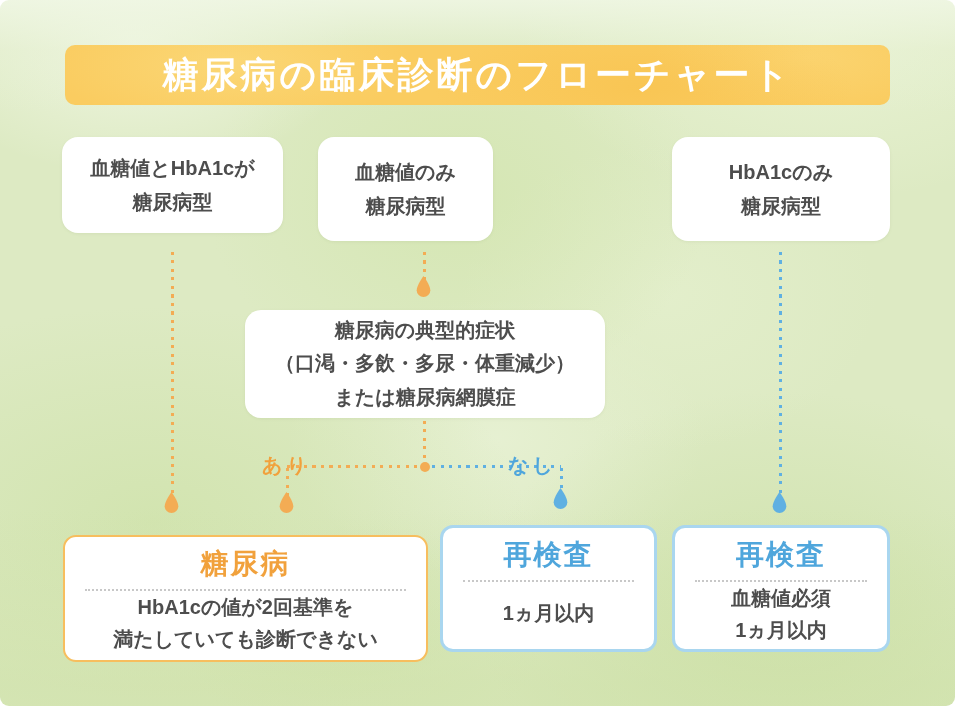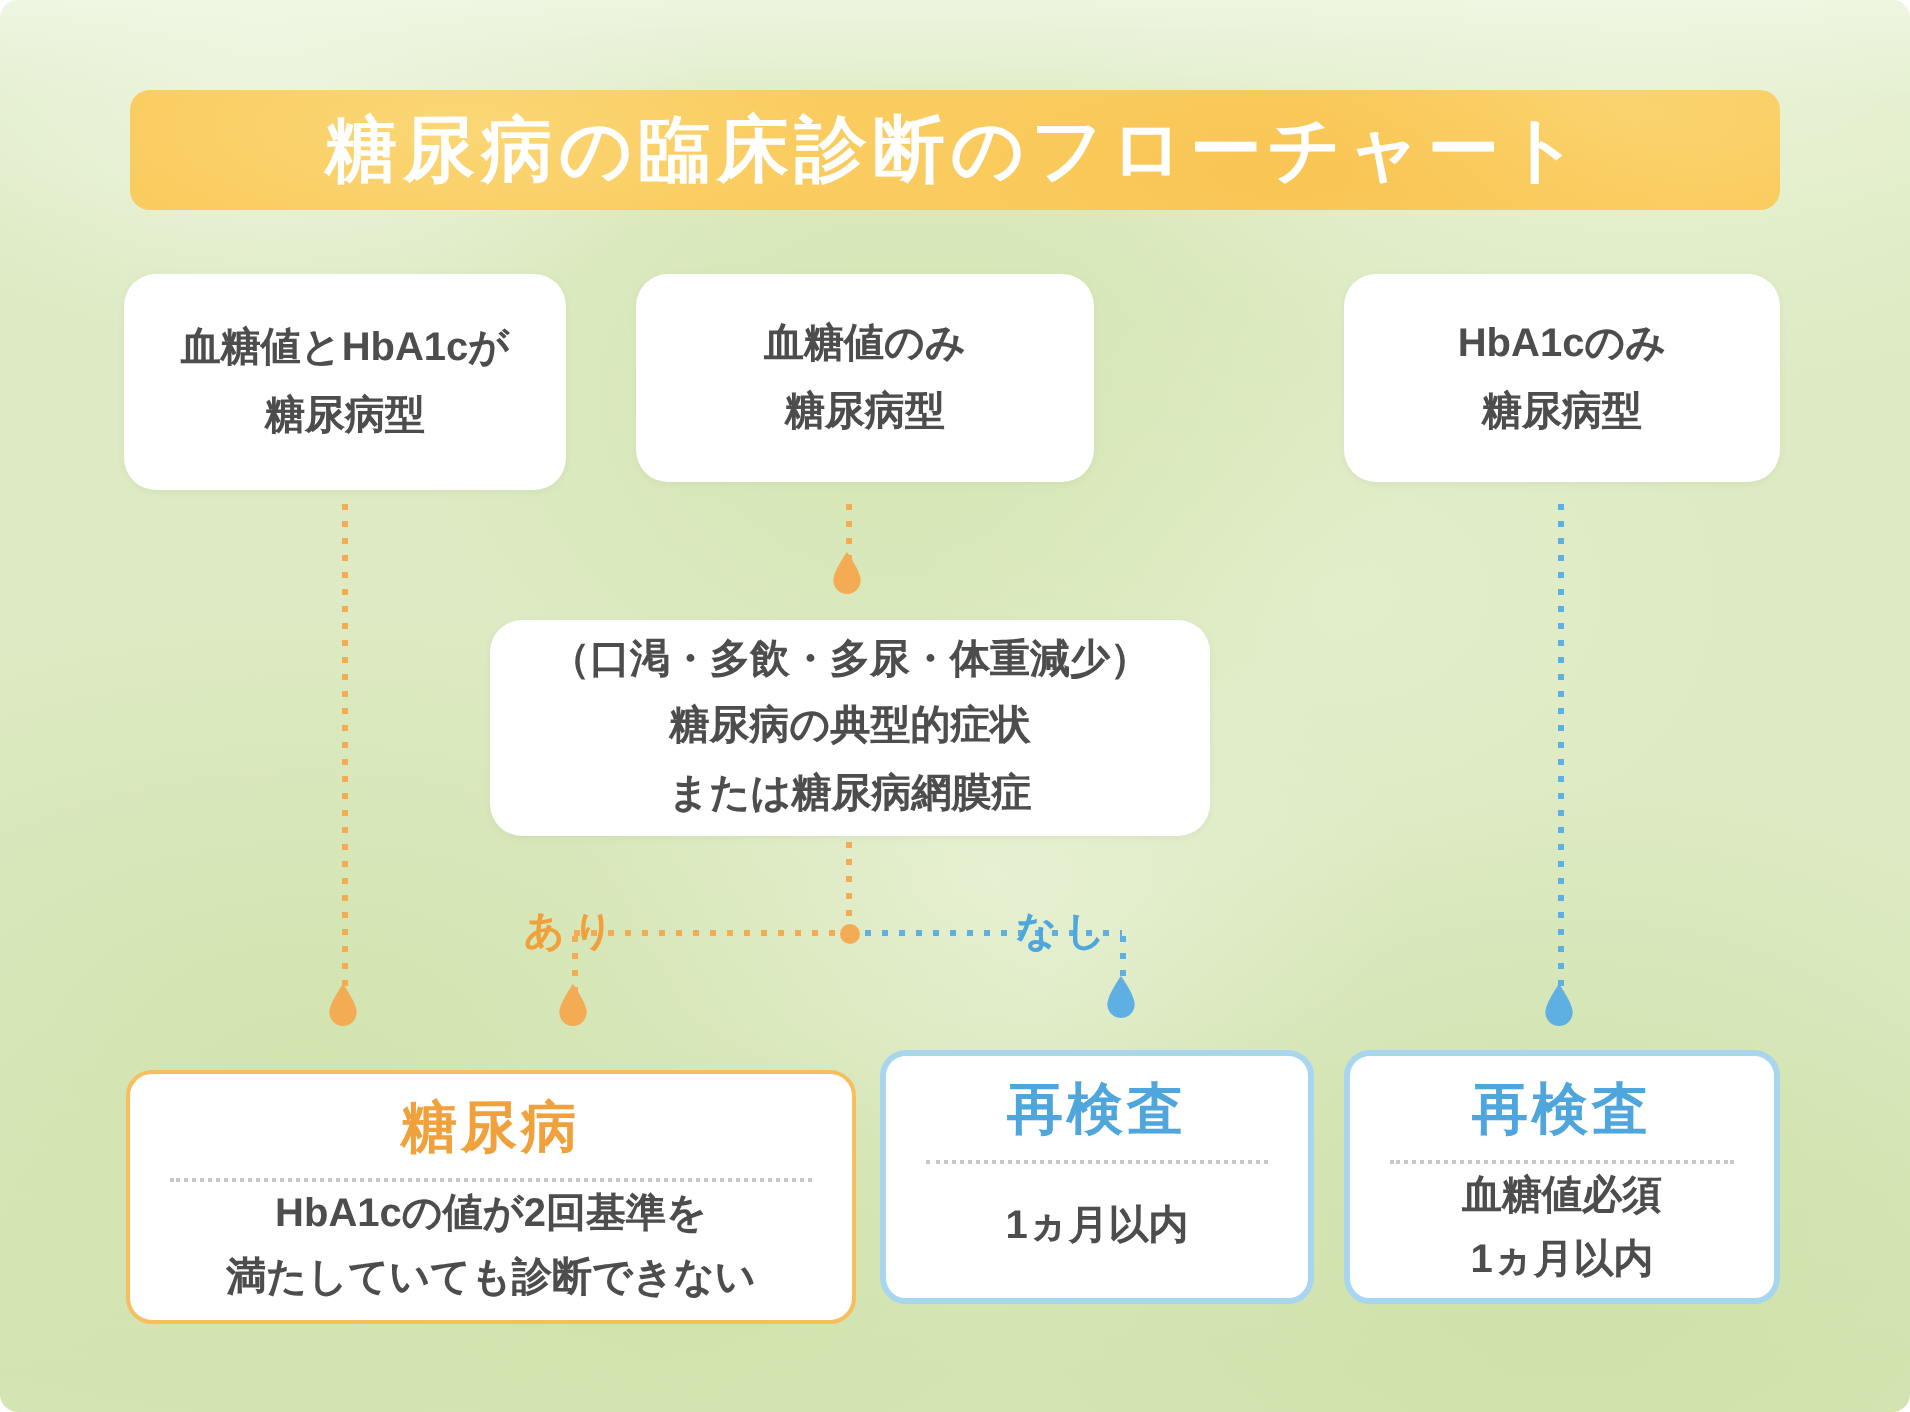--- a/index.html
+++ b/index.html
@@ -33,22 +33,22 @@
       radial-gradient(ellipse 220px 80px at 90% 20%, rgba(251,214,116,.8), transparent 70%);
     display:flex;align-items:center;justify-content:center;
   }
   .banner-title{font-size:36px;font-weight:bold;color:#FFFFFF;letter-spacing:3px;}
   .wbox{
     position:absolute;background:var(--white);border-radius:16px;
     display:flex;flex-direction:column;align-items:center;justify-content:center;
     color:var(--text);font-size:20px;font-weight:600;line-height:1.72;text-align:center;
     box-shadow:0 1px 3px rgba(120,140,90,.10);
   }
-  #top-box-1{left:62px;top:137px;width:221px;height:108px;}
-  #top-box-2{left:318px;top:137px;width:229px;height:104px;font-family:Liberation Serif, serif;}
+  #top-box-1{left:62px;top:137px;width:221px;height:96px;}
+  #top-box-2{left:318px;top:137px;width:175px;height:104px;font-family:Liberation Serif, serif;}
   #top-box-3{left:672px;top:137px;width:218px;height:104px;}
   #symptom-box{left:245px;top:310px;width:360px;height:108px;font-size:20px;line-height:1.68;}
   .vline{position:absolute;width:3px;background-image:repeating-linear-gradient(to bottom, var(--c) 0 3px, transparent 3px 8.5px);}
   .hline{position:absolute;height:3px;background-image:repeating-linear-gradient(to right, var(--c) 0 3px, transparent 3px 8.5px);}
   .line-orange{--c:var(--orange-line);}
   .line-blue{--c:var(--blue-line);}
   #line-v1{left:171px;top:252px;height:246px;}
   #line-v2{left:423px;top:252px;height:30px;}
   #line-v3{left:423px;top:421px;height:45px;}
   #line-h-left{left:287px;top:465px;width:137px;}
@@ -98,22 +98,22 @@
   <div class="wbox" id="top-box-2">
     <span>血糖値のみ</span>
     <span>糖尿病型</span>
   </div>
   <div class="wbox" id="top-box-3">
     <span>HbA1cのみ</span>
     <span>糖尿病型</span>
   </div>
 
   <div class="wbox" id="symptom-box">
+    <span>糖尿病の典型的症状</span>
     <span>（口渇・多飲・多尿・体重減少）</span>
-    <span>糖尿病の典型的症状</span>
     <span>または糖尿病網膜症</span>
   </div>
 
   <div class="vline line-orange" id="line-v1"></div>
   <div class="vline line-orange" id="line-v2"></div>
   <div class="vline line-orange" id="line-v3"></div>
   <div class="hline line-orange" id="line-h-left"></div>
   <div class="hline line-blue" id="line-h-right"></div>
   <div class="vline line-orange" id="line-v4"></div>
   <div class="vline line-blue" id="line-v5"></div>

